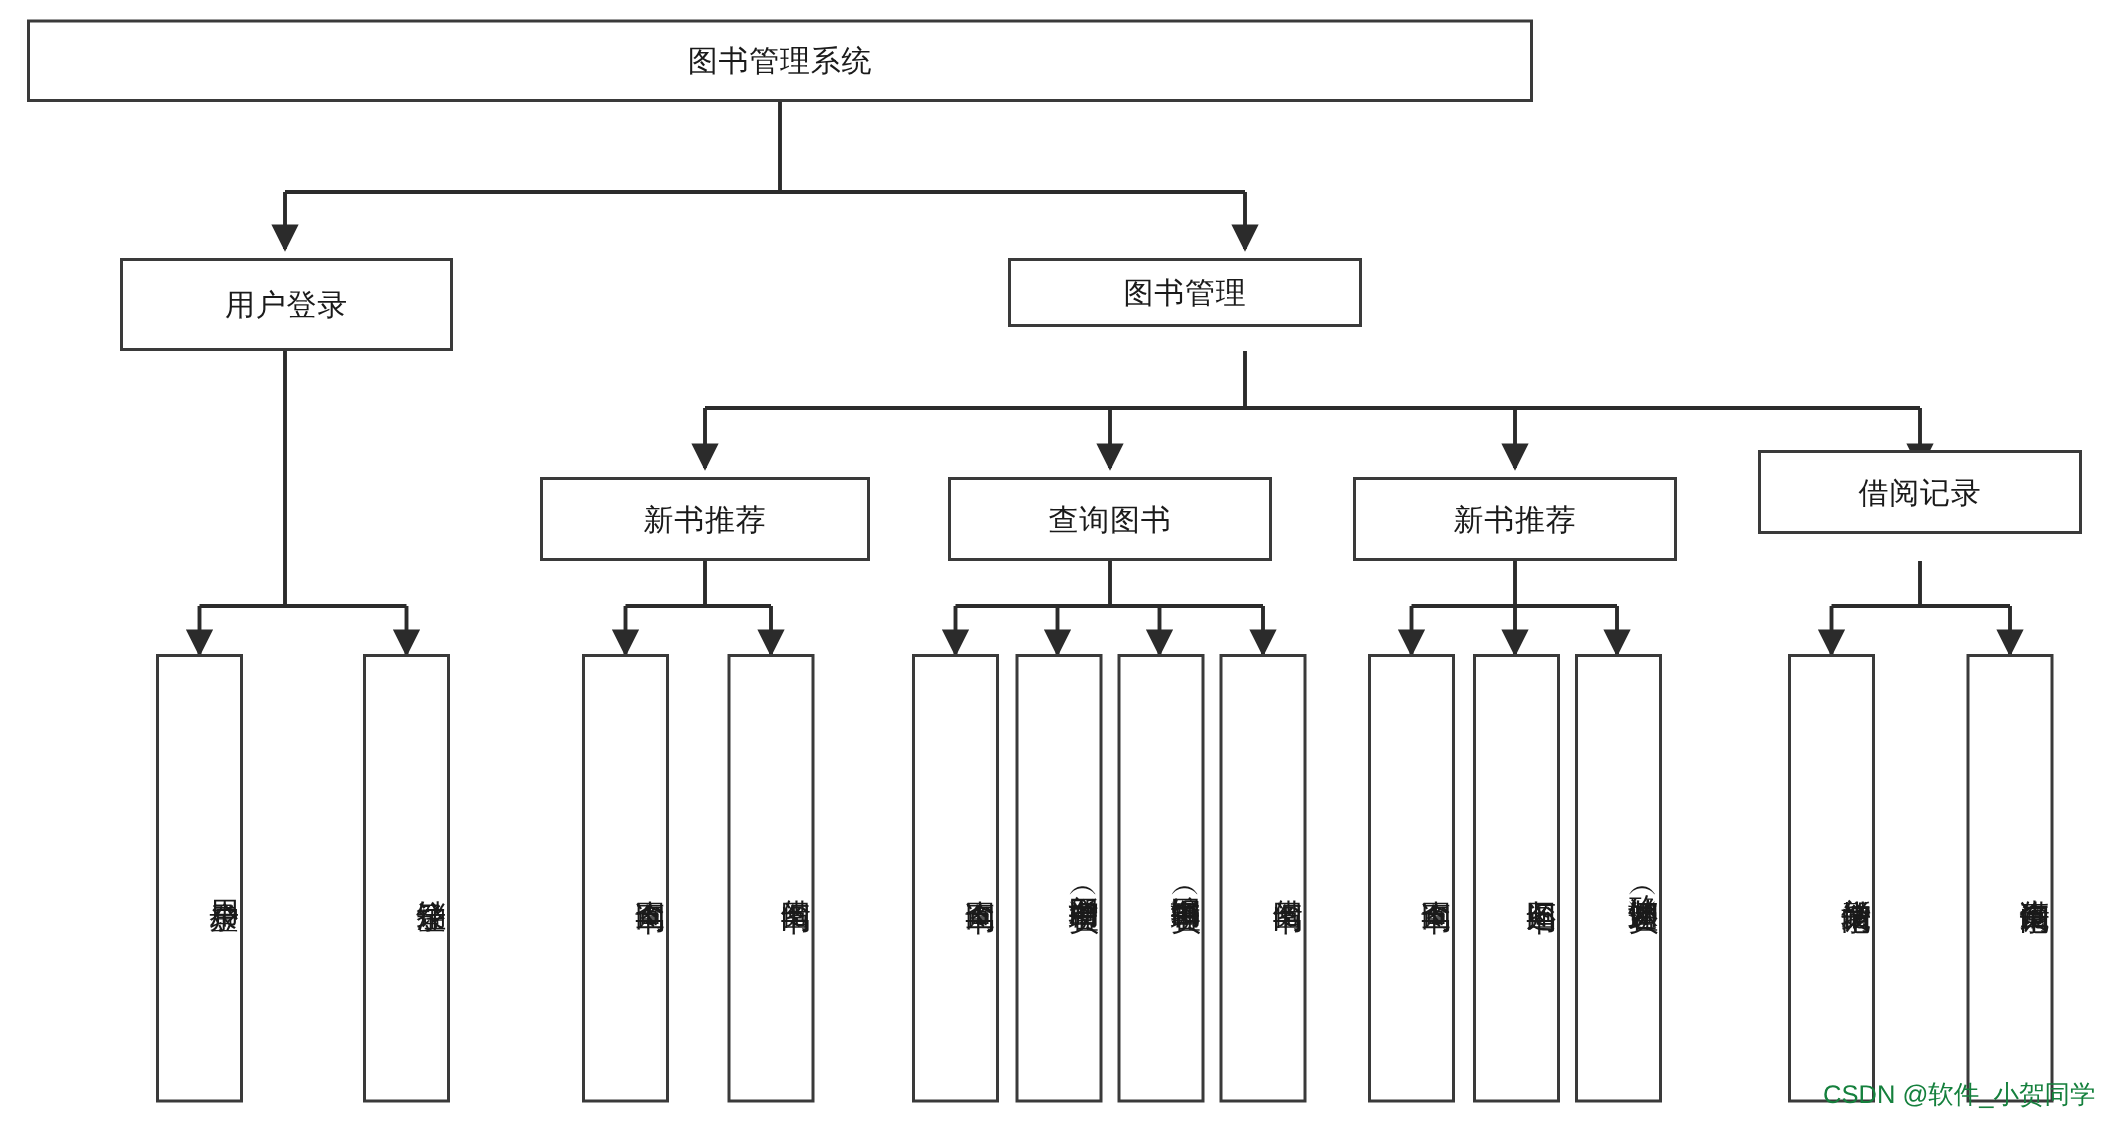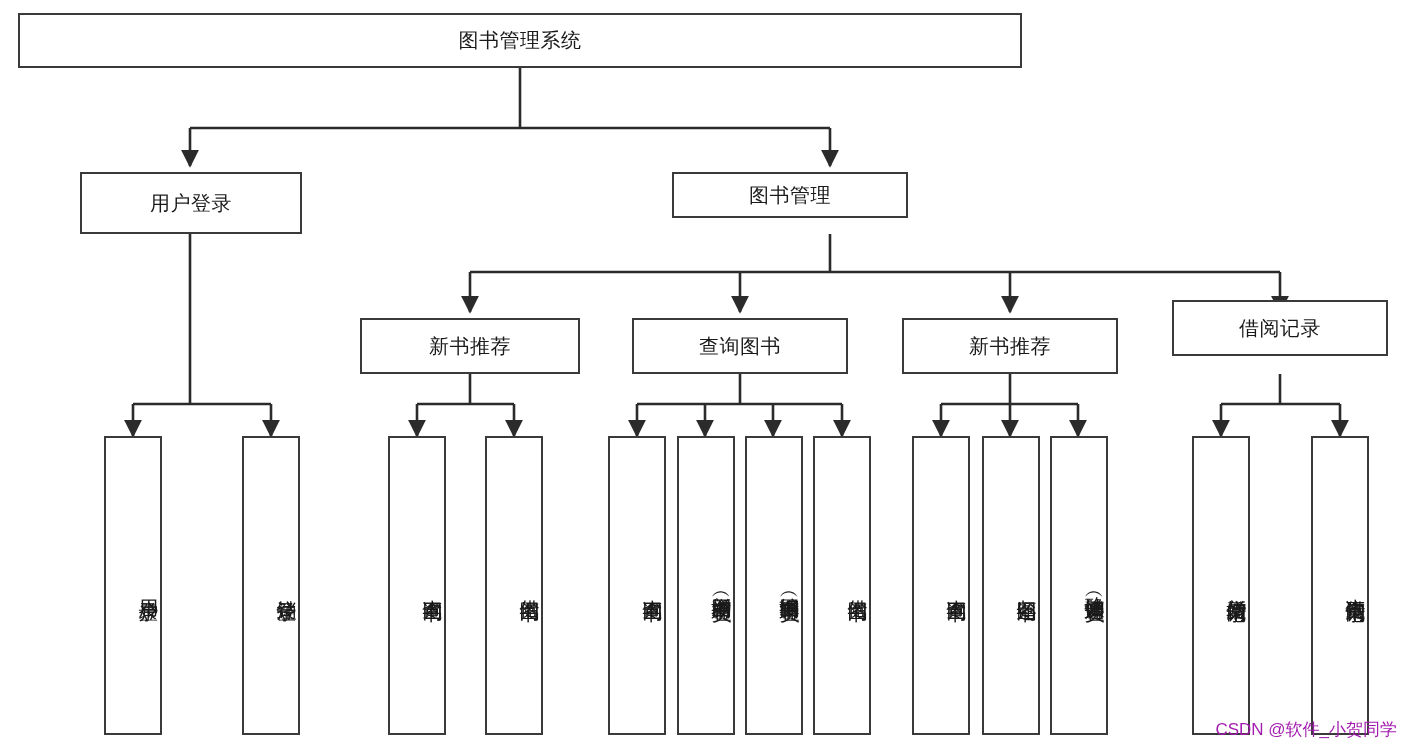--- a/index.html
+++ b/index.html
@@ -53,21 +53,21 @@
     writing-mode: vertical-rl;
     text-orientation: upright;
     letter-spacing: 1px;
     white-space: nowrap;
   }
   .watermark {
     position: absolute;
     right: 8px;
     bottom: 6px;
     font-size: 17px;
-    color: #a21caf;
+    color: #15803d;
     white-space: nowrap;
   }
 </style>
 </head>
 <body>
 
 <div id="canvas">
 
   <svg id="edges" viewBox="0 0 1405 747" xmlns="http://www.w3.org/2000/svg">
     <defs>

